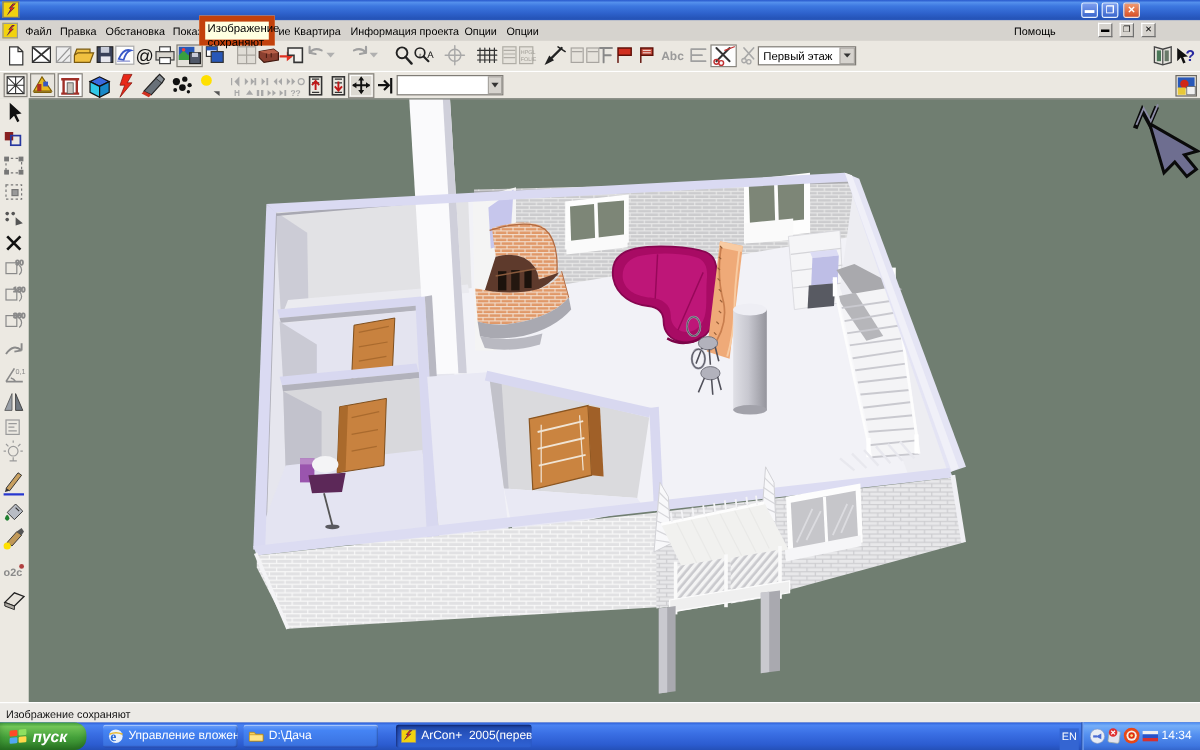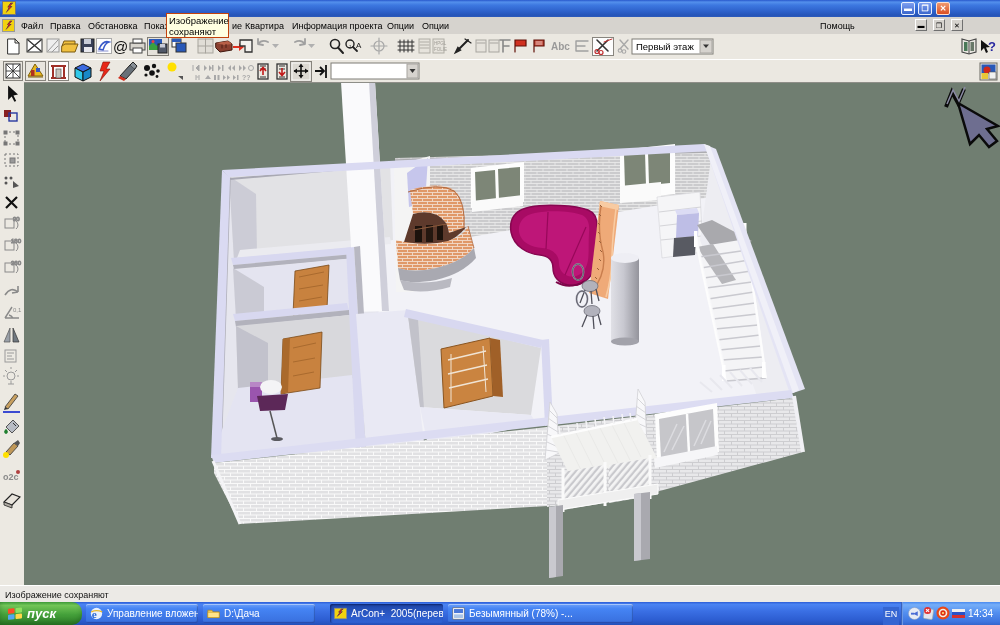--- a/index.html
+++ b/index.html
@@ -20,33 +20,33 @@
 #toolbar2{position:absolute;left:0;top:59px;width:1000px;height:23px;background:#ebe8e1;border-top:1px solid #fff;}
 
 #lefttb{position:absolute;left:0;top:82px;width:24px;height:503px;background:#ece9e2;}
 #view{position:absolute;left:24px;top:82px;width:976px;height:503px;background:#707e71;}
 
 #statusbar{position:absolute;left:0;top:585px;width:1000px;height:17px;background:#eceae6;border-top:1px solid #fff;font-size:9px;color:#111;}
 #statusbar span{position:absolute;left:5px;top:4px;}
 
 #taskbar{position:absolute;left:0;top:602px;width:1000px;height:23px;
  background:linear-gradient(#2b5cd6 0%,#4a83f2 10%,#3a6fe4 40%,#2c5cd0 80%,#2450b8 100%);}
-#startbtn{position:absolute;left:0;top:0;width:82px;height:23px;border-radius:0 10px 10px 0;
+#startbtn{position:absolute;left:0;top:0;width:72px;height:23px;border-radius:0 10px 10px 0;
  background:linear-gradient(#3f9e3b 0%,#71c557 15%,#44a03a 55%,#2e7f28 100%);
  box-shadow:inset 0 -3px 5px rgba(0,40,0,.25);
  color:#fff;font-size:13px;font-weight:bold;font-style:italic;}
 .taskbtn{position:absolute;top:2px;height:19px;border-radius:2px;
  background:linear-gradient(#6ca0fa 0%,#4584f4 25%,#3a72e0 90%,#345fd0 100%);
  box-shadow:inset 0 1px 0 rgba(255,255,255,.4), inset -1px -1px 1px rgba(0,0,40,.25);
  color:#fff;font-size:10px;white-space:nowrap;overflow:hidden;}
 .taskbtn.pressed{background:linear-gradient(#1d46a8 0%,#2a57c4 50%,#2f62d4 100%);box-shadow:inset 1px 1px 2px rgba(0,0,40,.5);}
 .taskbtn .ti{position:absolute;left:4px;top:3px;width:13px;height:13px;}
 .taskbtn .tt{position:absolute;left:21px;top:4px;}
 
-#tooltip{position:absolute;left:166px;top:13px;width:63px;height:25px;background:#ffffe1;border:1px solid #c2410c;font-size:9.5px;line-height:11px;padding:1px 2px;z-index:50;color:#000;}
+#tooltip{position:absolute;left:166px;top:13px;width:63px;height:25px;background:#ffffe1;border:5px solid #c2410c;font-size:9.5px;line-height:11px;padding:1px 2px;z-index:50;color:#000;}
 </style>
 </head>
 <body>
 <div id="app">
   <div id="titlebar">
     <svg id="titleicon" viewBox="0 0 14 14" style="background:#f2d20e;">
         <path d="M3 13 L7 6 L5 6 L9 1 L12 1 L8 5 L11 5 L3 13Z" fill="#1a1a6e"></path>
         <path d="M4 12 L7.5 6.5 L5.5 6.5 L9.3 1.6 L11 1.6 L7.6 5.4 L10 5.4 Z" fill="#e03010"></path>
       </svg>
     <div class="tbtn" style="right:85px;background:linear-gradient(#7e9ff0,#3a66cc);border:1px solid #e8f0ff;">▬</div>
@@ -60,21 +60,21 @@
       </svg>
     <div class="mi" style="left:21px;">Файл</div>
     <div class="mi" style="left:50px;">Правка</div>
     <div class="mi" style="left:88px;">Обстановка</div>
     <div class="mi" style="left:144px;">Показание</div>
     <div class="mi" style="left:232px;">ие</div>
     <div class="mi" style="left:245px;">Квартира</div>
     <div class="mi" style="left:292px;">Информация проекта</div>
     <div class="mi" style="left:387px;">Опции</div>
     <div class="mi" style="left:422px;">Опции</div>
-    <div class="mi" style="left:820px;">Помощь</div>
+    <div class="mi" style="left:845px;">Помощь</div>
     <div class="mdibtn" style="right:73px;">▬</div>
     <div class="mdibtn" style="right:55px;">❐</div>
     <div class="mdibtn" style="right:37px;">✕</div>
   </div>
   <div id="toolbar1"><svg width="1000" height="25" viewBox="0 0 1000 25">
     <g stroke-linecap="round">
     <path d="M8 5 L15 5 L19 9 L19 20 L8 20Z M15 5 L15 9 L19 9" fill="#fff" stroke="#333" stroke-width="1"></path>
     <rect x="27" y="5" width="15" height="13" fill="#fff" stroke="#333"></rect>
           <path d="M28 6 L41 17 M41 6 L28 17" stroke="#333" stroke-width="1.4"></path>
     <rect x="47" y="5" width="12" height="13" fill="#eee" stroke="#999"></rect>
@@ -567,28 +567,20 @@
       <span class="tt">D:\Дача</span>
     </div>
     <div class="taskbtn pressed" style="left:330px;width:113px;">
       <svg class="ti" viewBox="0 0 16 16">
           <rect x="0.5" y="1.5" width="15" height="13" fill="#f2d20e" stroke="#888" stroke-width="0.8"></rect>
           <path d="M3 12.5 L7 6.5 L5 6.5 L9 2 L12 2 L8 5.5 L11 5.5 Z" fill="#1a1a6e"></path>
           <path d="M4.2 11.5 L7.6 6 L5.8 6 L9.3 2.5 L10.8 2.5 L7.7 5.9 L9.9 5.9Z" fill="#e03010"></path>
         </svg>
       <span class="tt">ArCon+&nbsp; 2005(перев...</span>
     </div>
-    <div class="taskbtn" style="left:448px;width:185px;">
-      <svg class="ti" viewBox="0 0 16 16">
-          <rect x="1" y="1" width="14" height="14" fill="#fff" stroke="#666" stroke-width="0.8"></rect>
-          <rect x="2.5" y="2.5" width="11" height="5" fill="#4a78d8"></rect>
-          <rect x="2.5" y="9" width="11" height="4.5" fill="#a8c4e8"></rect>
-        </svg>
-      <span class="tt">Безымянный (78%) -...</span>
-    </div>
     <div style="position:absolute;left:903px;top:0;width:97px;height:23px;background:linear-gradient(#4a8af0 0%,#75aef8 12%,#5490f0 45%,#3e76e0 85%,#3466cc 100%);"></div>
     <div style="position:absolute;left:901px;top:0;width:2px;height:23px;background:linear-gradient(90deg,#1e48a8,#88b4f8);"></div>
     <div style="position:absolute;left:883px;top:5px;width:16px;height:24px;background:#3465d2;color:#fff;font-size:9px;font-weight:normal;text-align:center;line-height:14px;">EN</div>
     <svg style="position:absolute;left:908px;top:5px;width:13px;height:13px;" viewBox="0 0 14 14">
         <circle cx="7" cy="7" r="6.5" fill="#e8ecf4" stroke="#8899c0" stroke-width="0.6"></circle>
         <path d="M10.5 4.5 L5.5 7.2 L10.5 9.8 Z" fill="#4a6cd4"></path>
         <rect x="3.2" y="6.2" width="3.4" height="2" fill="#4a6cd4"></rect>
       </svg>
     <svg style="position:absolute;left:922px;top:4px;width:13px;height:14px;" viewBox="0 0 14 15">
         <rect x="2" y="3" width="10" height="11" rx="1.5" fill="#e4e4ec" stroke="#9aa" stroke-width="0.7" transform="rotate(8 7 8)"></rect>

